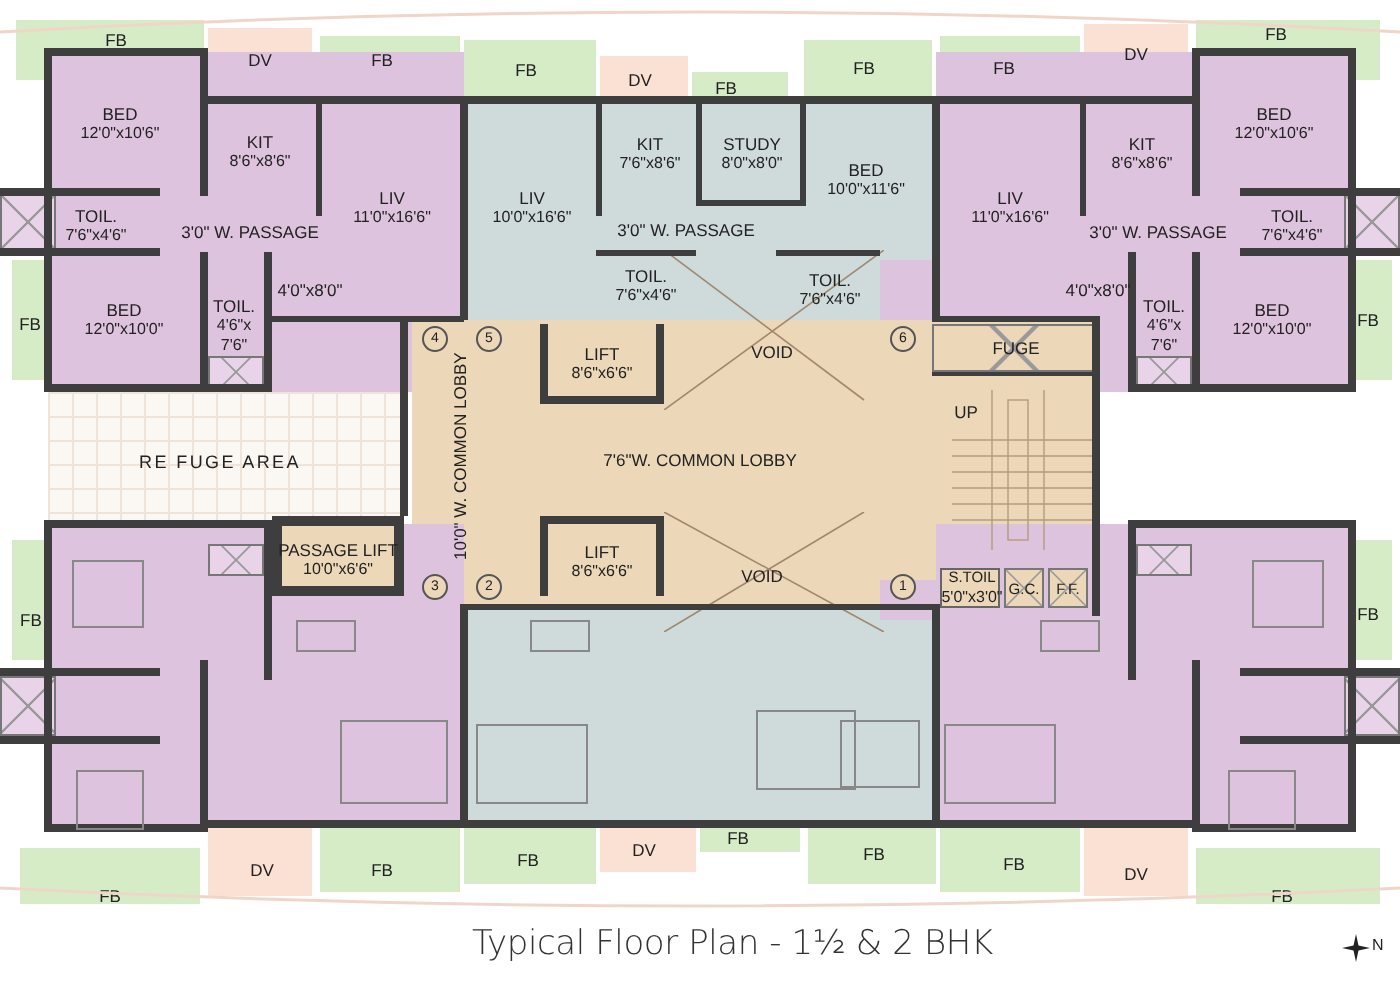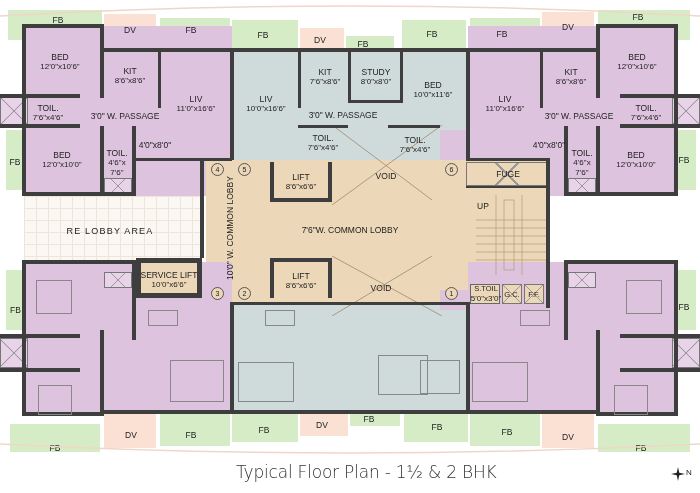--- a/index.html
+++ b/index.html
@@ -234,26 +234,26 @@
 
   <div class="lbl" style="left:505px;top:94px;"><span>LIV</span><span class="dim">11'0"x16'6"</span></div>
   <div class="lbl" style="left:571px;top:67px;"><span>KIT</span><span class="dim">8'6"x8'6"</span></div>
   <div class="lbl" style="left:637px;top:52px;"><span>BED</span><span class="dim">12'0"x10'6"</span></div>
   <div class="lbl" style="left:646px;top:103px;"><span>TOIL.</span><span class="dim">7'6"x4'6"</span></div>
   <div class="lbl" style="left:579px;top:111px;">3'0" W. PASSAGE</div>
   <div class="lbl" style="left:549px;top:140px;">4'0"x8'0"</div>
   <div class="lbl" style="left:582px;top:148px;"><span>TOIL.</span><span class="dim">4'6"x</span><span class="dim">7'6"</span></div>
   <div class="lbl" style="left:636px;top:150px;"><span>BED</span><span class="dim">12'0"x10'0"</span></div>
 
-  <div class="lbl" style="left:110px;top:226px;letter-spacing:1.2px;font-size:9px;">RE LOBBY   AREA</div>
+  <div class="lbl" style="left:110px;top:226px;letter-spacing:1.2px;font-size:9px;">RE FUGE   AREA</div>
   <div class="vert" style="left:180px;top:225px;width:100px;text-align:center;">10'0" W. COMMON LOBBY</div>
   <div class="lbl" style="left:350px;top:225px;">7'6"W. COMMON LOBBY</div>
   <div class="lbl" style="left:301px;top:172px;"><span>LIFT</span><span class="dim">8'6"x6'6"</span></div>
   <div class="lbl" style="left:301px;top:271px;"><span>LIFT</span><span class="dim">8'6"x6'6"</span></div>
-  <div class="lbl" style="left:169px;top:270px;"><span>SERVICE LIFT</span><span class="dim">10'0"x6'6"</span></div>
+  <div class="lbl" style="left:169px;top:270px;"><span>PASSAGE LIFT</span><span class="dim">10'0"x6'6"</span></div>
   <div class="lbl" style="left:386px;top:171px;">VOID</div>
   <div class="lbl" style="left:381px;top:283px;">VOID</div>
   <div class="lbl" style="left:508px;top:169px;">FUGE</div>
   <div class="lbl" style="left:483px;top:201px;">UP</div>
   <div class="lbl small" style="left:486px;top:284px;border-radius:10px;"><span>S.TOIL</span><span class="dim">5'0"x3'0"</span></div>
   <div class="lbl small" style="left:512px;top:290px;">G.C.</div>
   <div class="lbl small" style="left:534px;top:290px;">F.F.</div>
 
   <div class="circ" style="left:211px;top:163px;">4</div>
   <div class="circ" style="left:238px;top:163px;">5</div>

